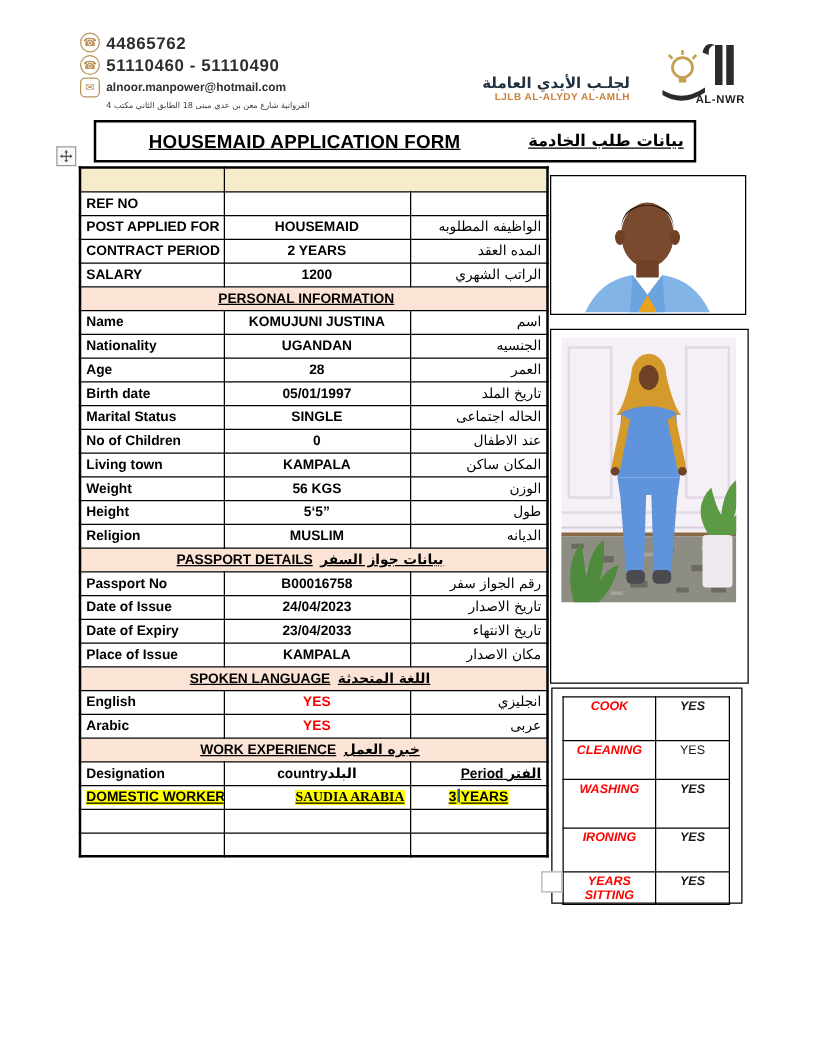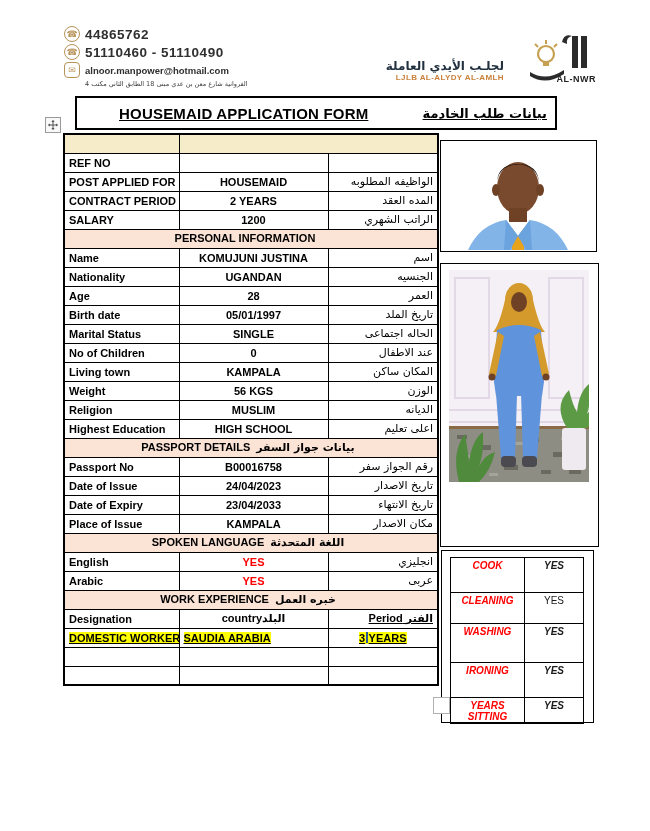--- a/index.html
+++ b/index.html
@@ -36,38 +36,38 @@
   
   .handle{position:absolute;left:45px;top:117px;width:14px;height:14px;border:1px solid #9a9a9a;
           background:#f8f8f8;display:flex;align-items:center;justify-content:center;}
 
   
   .ftable-wrap{position:absolute;left:63px;top:133px;}
   table.ftable{border-collapse:collapse;border:2px solid #000;table-layout:fixed;width:374px;}
   table.ftable td{border:1px solid #000;padding:0 4px;font-size:11px;overflow:hidden;white-space:nowrap;}
   table.ftable tr{height:19px;}
   tr.spacer{height:15px;}
-  tr.sectionrow{height:18px;}
+  tr.sectionrow{height:18px;text-decoration:underline;}
   tr.colsrow{height:22px;}
   tr.exprow{height:21px;}
   tr.emptyrow2{height:21px;}
   td.cream{background:#f7ecca;}
   td.lbl{font-weight:bold;text-align:left;}
   td.val{font-weight:bold;text-align:center;}
   td.val.red{color:#f00;}
   td.arv{text-align:right;font-family:"DejaVu Sans",sans-serif;font-size:11px;direction:rtl;}
   td.section{background:#fbe3d5;text-align:center;font-weight:bold;}
   .sec-ar{font-family:"DejaVu Sans",sans-serif;margin-right:6px;direction:rtl;}
   .sec-en{margin-right:6px;}
   .arab{font-family:"DejaVu Sans",sans-serif;direction:rtl;}
   .u{text-decoration:underline;}
   .hl{background:#ffff00;font-weight:bold;}
   td.percell{text-align:right;padding-right:14px;font-weight:bold;}
   td.expleft{font-weight:bold;text-align:left;}
-  td.expmid{text-align:left;}
+  td.expmid{text-align:right;font-family:Liberation Serif, serif;}
   td.expper{text-align:center;}
   .caret{display:inline-block;width:1.5px;height:11px;background:#2b579a;vertical-align:-1px;margin:0 1px;}
 
   
   .photo1{position:absolute;left:440px;top:140px;width:155px;height:110px;border:1.5px solid #000;background:#fff;}
   .photo1 svg{position:absolute;left:13px;bottom:1px;}
   .photo2{position:absolute;left:440px;top:263px;width:157px;height:282px;border:1.5px solid #000;background:#fff;}
   .photo2 svg{position:absolute;left:8px;top:6px;}
 
   
@@ -208,28 +208,28 @@
             <td class="lbl">Living town</td>
             <td class="val">KAMPALA</td>
             <td class="arv">المكان ساكن</td>
           </tr>
           <tr>
             <td class="lbl">Weight</td>
             <td class="val">56 KGS</td>
             <td class="arv">الوزن</td>
           </tr>
           <tr>
+            <td class="lbl">Height</td>
+            <td class="val">5‘5”</td>
+            <td class="arv">طول</td>
+          </tr>
+          <tr>
             <td class="lbl">Religion</td>
             <td class="val">MUSLIM</td>
             <td class="arv">الديانه</td>
-          </tr>
-          <tr>
-            <td class="lbl">Highest Education</td>
-            <td class="val">HIGH SCHOOL</td>
-            <td class="arv">اعلى تعليم</td>
           </tr>
           <tr class="sectionrow">
             <td colspan="3" class="section"><span class="sec-en">PASSPORT DETAILS</span><span class="sec-ar">بيانات جواز السفر</span></td>
           </tr>
           <tr>
             <td class="lbl">Passport No</td>
             <td class="val">B00016758</td>
             <td class="arv">رقم الجواز سفر</td>
           </tr>
           <tr>

